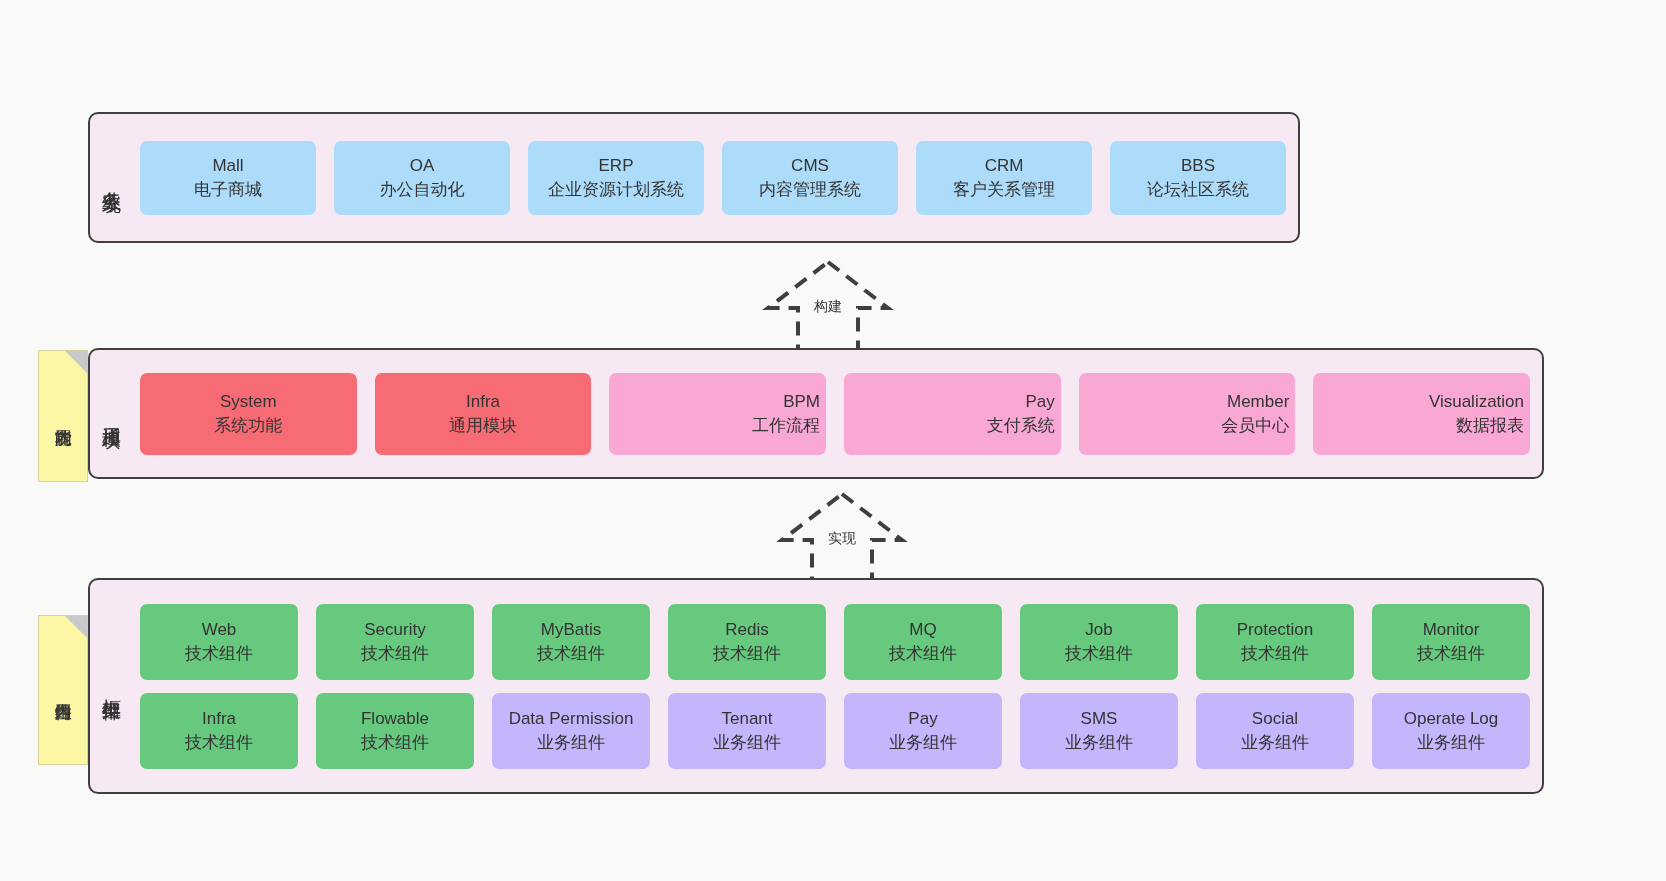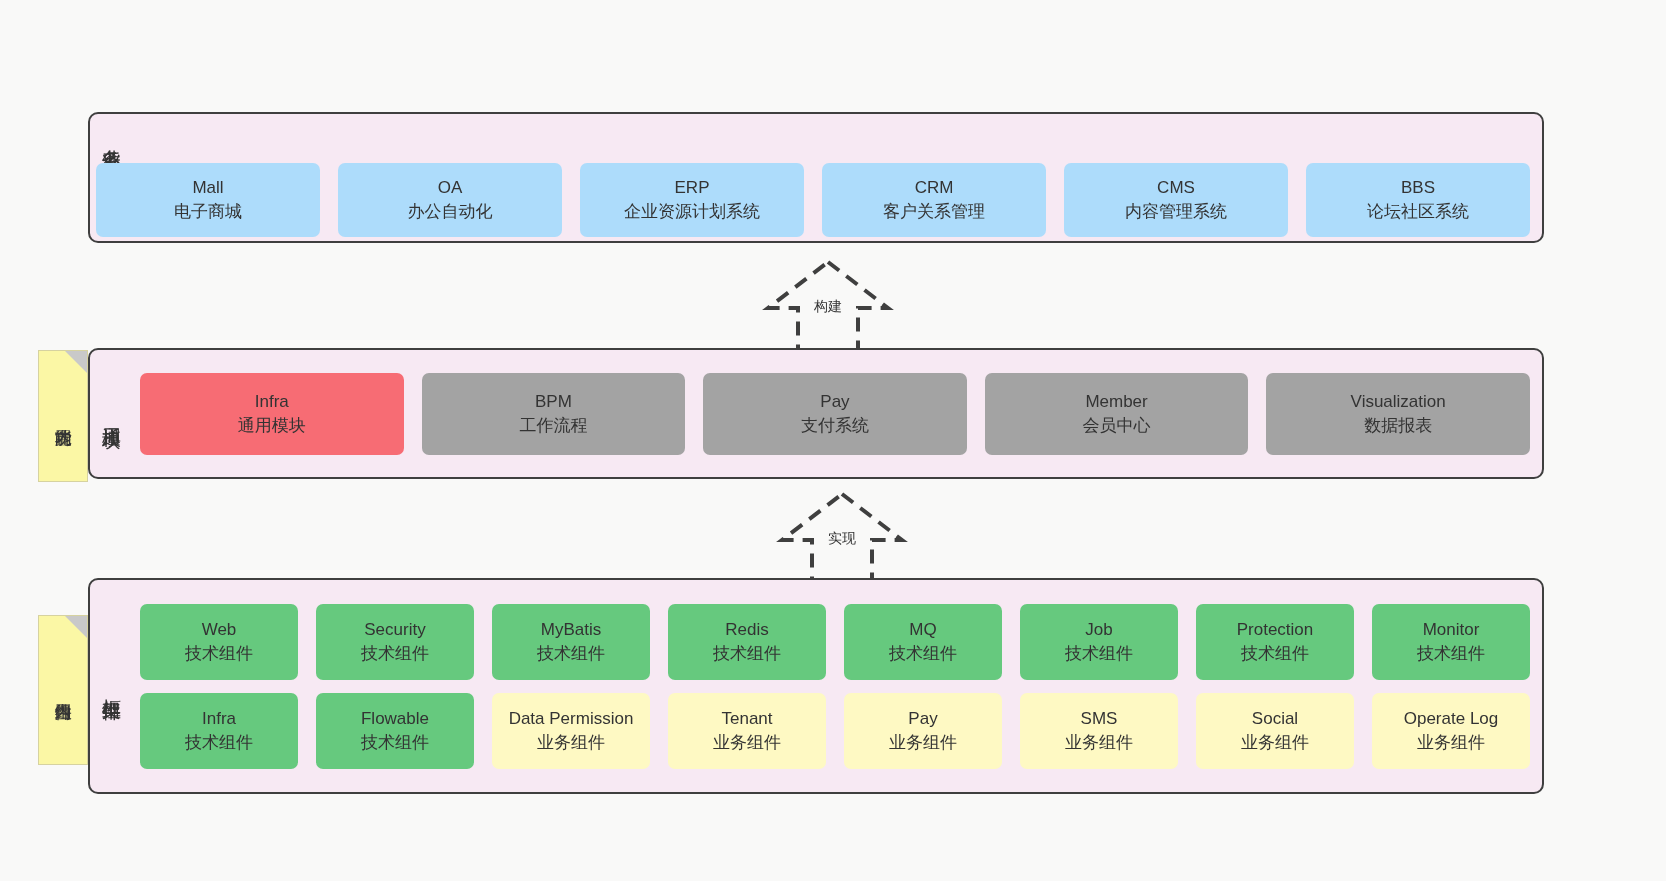--- a/index.html
+++ b/index.html
@@ -65,27 +65,27 @@
     box-sizing:border-box;
     padding:4px 6px;
     user-select:none;
   }
   .card .t-en{display:block;}
   .card .t-cn{display:block;}
 
   
   .c-blue{background:#addcfb;}
   .c-red{background:#f76c74;}
-  .c-pink{background:#a3a3a3;}
+  .c-pink{background:#f9a8d4;align-items:flex-end;}
   .c-green{background:#66c97e;}
-  .c-lgreen{background:#fef9c3;}
+  .c-lgreen{background:#c4b5fd;}
 
   
   #layer-business{
-    left:88px;top:112px;width:1456px;height:131px;flex-direction:column;
+    left:88px;top:112px;width:1212px;height:131px;
   }
   #layer-business .row{height:74px;}
 
   
   #layer-common{
     left:88px;top:348px;width:1456px;height:131px;
   }
   #layer-common .row{height:82px;}
 
   
@@ -155,26 +155,26 @@
         </div>
         <div class="card c-blue">
           <span class="t-en">OA</span>
           <span class="t-cn">办公自动化</span>
         </div>
         <div class="card c-blue">
           <span class="t-en">ERP</span>
           <span class="t-cn">企业资源计划系统</span>
         </div>
         <div class="card c-blue">
+          <span class="t-en">CMS</span>
+          <span class="t-cn">内容管理系统</span>
+        </div>
+        <div class="card c-blue">
           <span class="t-en">CRM</span>
           <span class="t-cn">客户关系管理</span>
-        </div>
-        <div class="card c-blue">
-          <span class="t-en">CMS</span>
-          <span class="t-cn">内容管理系统</span>
         </div>
         <div class="card c-blue">
           <span class="t-en">BBS</span>
           <span class="t-cn">论坛社区系统</span>
         </div>
       </div>
     </div>
   </div>
 
   <div class="arrow" id="arrow-build">
@@ -187,20 +187,24 @@
   <div class="note" id="note-builtin-func">
     <span>内置功能</span>
     <span class="fold"></span>
   </div>
 
   <div class="layer" id="layer-common">
     <div class="layer-label">通用模块</div>
     <div class="layer-body">
       <div class="row">
         <div class="card c-red">
+          <span class="t-en">System</span>
+          <span class="t-cn">系统功能</span>
+        </div>
+        <div class="card c-red">
           <span class="t-en">Infra</span>
           <span class="t-cn">通用模块</span>
         </div>
         <div class="card c-pink">
           <span class="t-en">BPM</span>
           <span class="t-cn">工作流程</span>
         </div>
         <div class="card c-pink">
           <span class="t-en">Pay</span>
           <span class="t-cn">支付系统</span>

